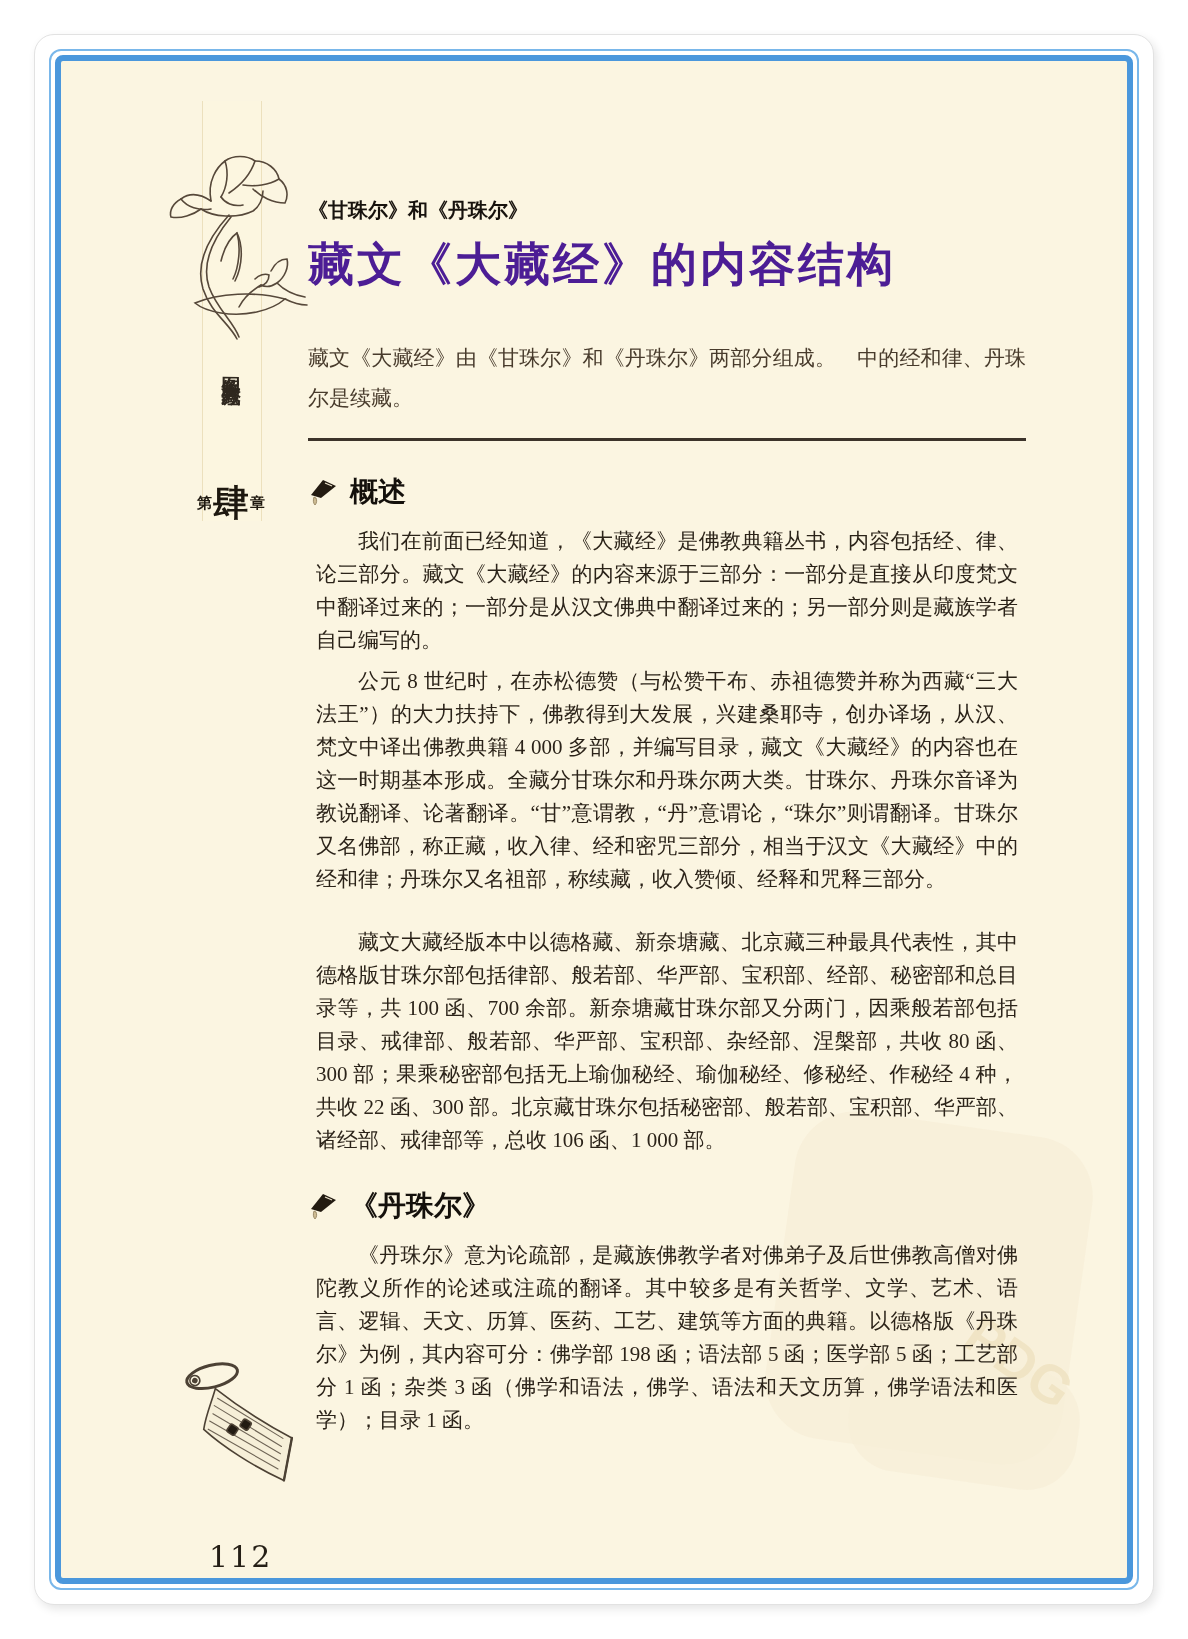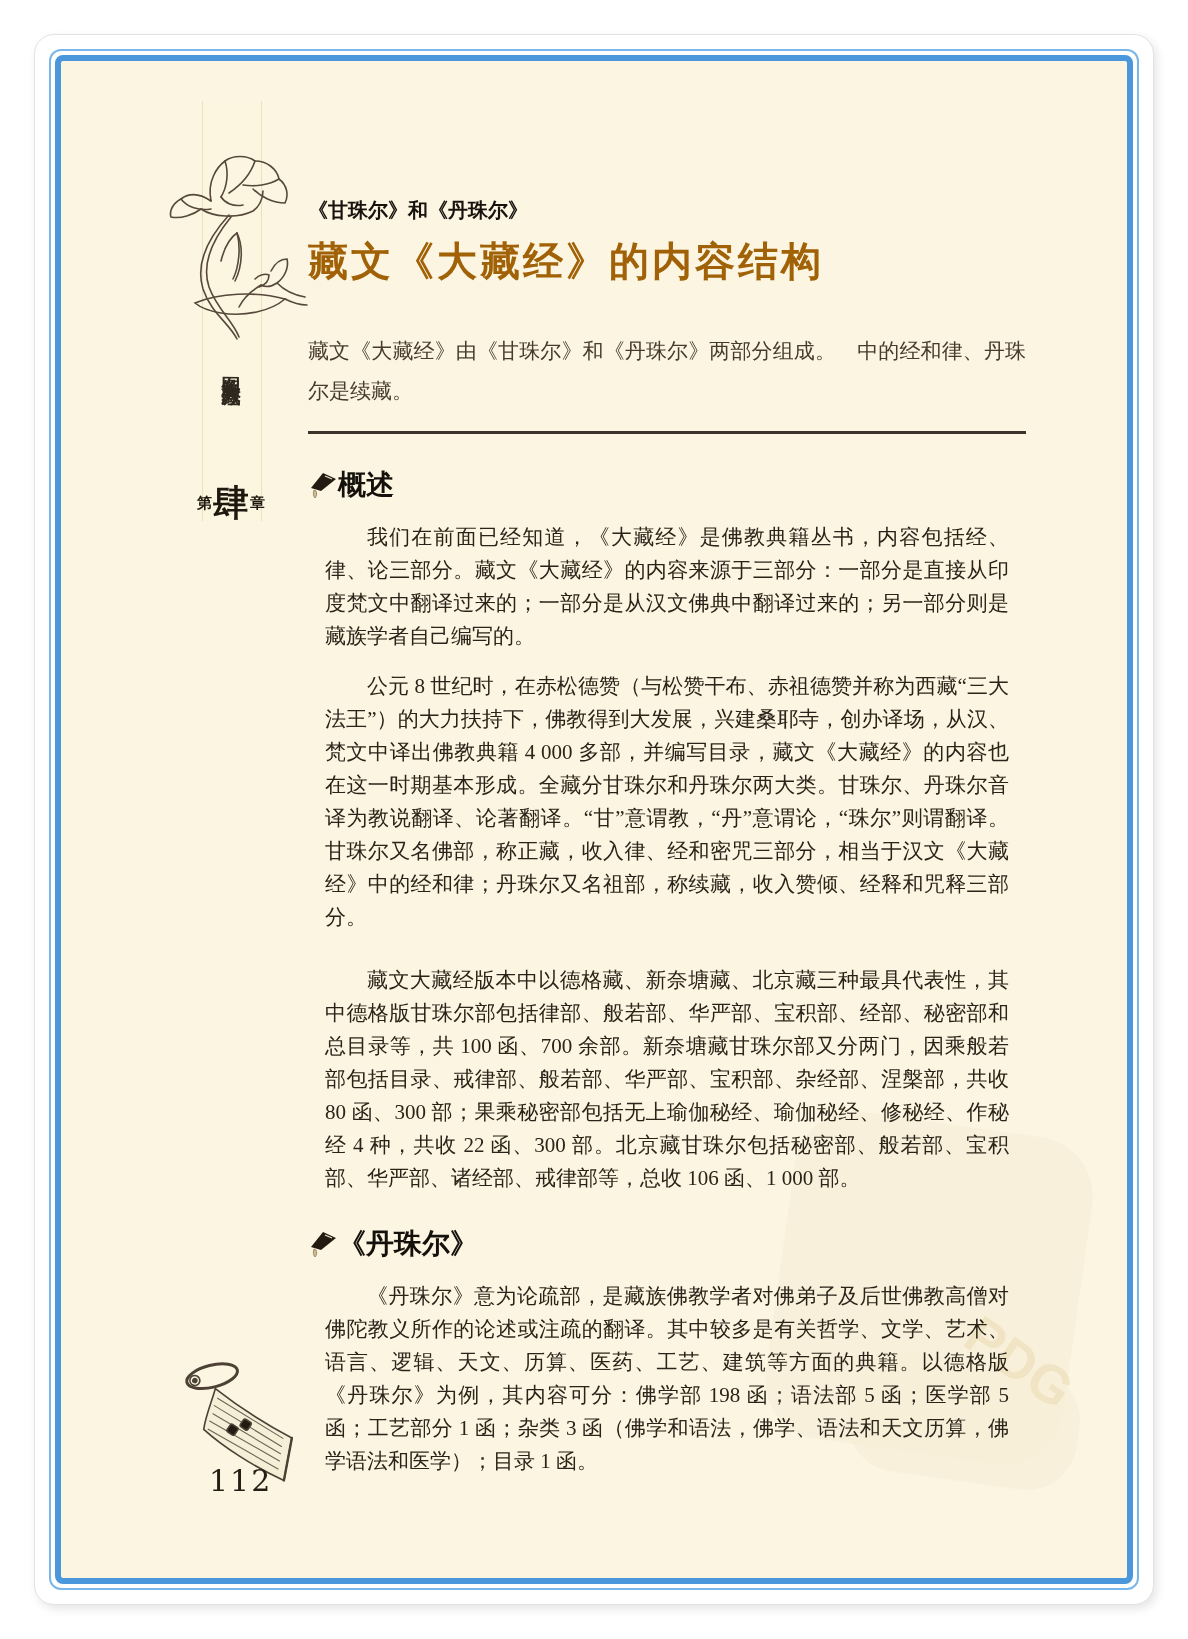--- a/index.html
+++ b/index.html
@@ -31,36 +31,36 @@
                 font-size:19px;letter-spacing:3px;color:#2f281f;font-weight:bold;}
   .chapter{position:absolute;left:170px;top:418px;transform:translateX(-50%);
            display:flex;align-items:center;color:#1e180f;white-space:nowrap;}
   .chapter .small{font-size:15px;font-weight:bold;}
   .chapter .big{font-size:36px;font-weight:bold;font-family:"Liberation Serif",serif;margin:0 1px;}
   
   .content{position:absolute;left:247px;top:136px;width:718px;color:#2e261c;}
   .subtitle{font-family:"Liberation Sans","DejaVu Sans",sans-serif;font-weight:bold;
             font-size:20px;color:#17120d;margin:0;}
   .main-title{font-family:"Liberation Sans","DejaVu Sans",sans-serif;font-weight:bold;
-              font-size:40px;letter-spacing:3px;color:#a16207;margin:10px 0 0 0;}
+              font-size:46px;letter-spacing:3px;color:#4c1d95;margin:10px 0 0 0;}
   .intro{margin:42px 0 0 0;font-size:21px;line-height:40px;color:#483b2c;
          font-style:normal;text-align:justify;}
   .divider{height:3px;background:#3c332a;margin:20px 0 0 0;}
   .sections{margin-top:32px;}
   .section{margin-top:30px;}
   .section:first-child{margin-top:0;}
-  .sec-head{display:flex;align-items:center;gap:0;margin:0 0 14px 0;}
+  .sec-head{display:flex;align-items:center;gap:12px;margin:0 0 14px 0;}
   .sec-head .label{font-family:"Liberation Sans","DejaVu Sans",sans-serif;font-weight:bold;
                    font-size:28px;color:#14100b;}
   .brush{width:30px;height:30px;flex:0 0 auto;}
-  .para{margin:17px;font-size:21px;line-height:33px;text-align:justify;
+  .para{margin:8px;font-size:21px;line-height:33px;text-align:justify;
         text-indent:2em;color:#2b2319;}
   
   .scroll-art{position:absolute;left:112px;top:1292px;width:200px;height:140px;}
-  .page-num{position:absolute;left:148px;top:1402px;font-size:30px;color:#241e15;
+  .page-num{position:absolute;left:148px;top:1478px;font-size:30px;color:#241e15;
             font-family:"DejaVu Serif","Liberation Serif",serif;letter-spacing:2px;}
 </style>
 </head>
 <body>
 
 <div class="stage">
   <div class="card">
     <div class="frame-thin"></div>
     <div class="frame-thick">
 

